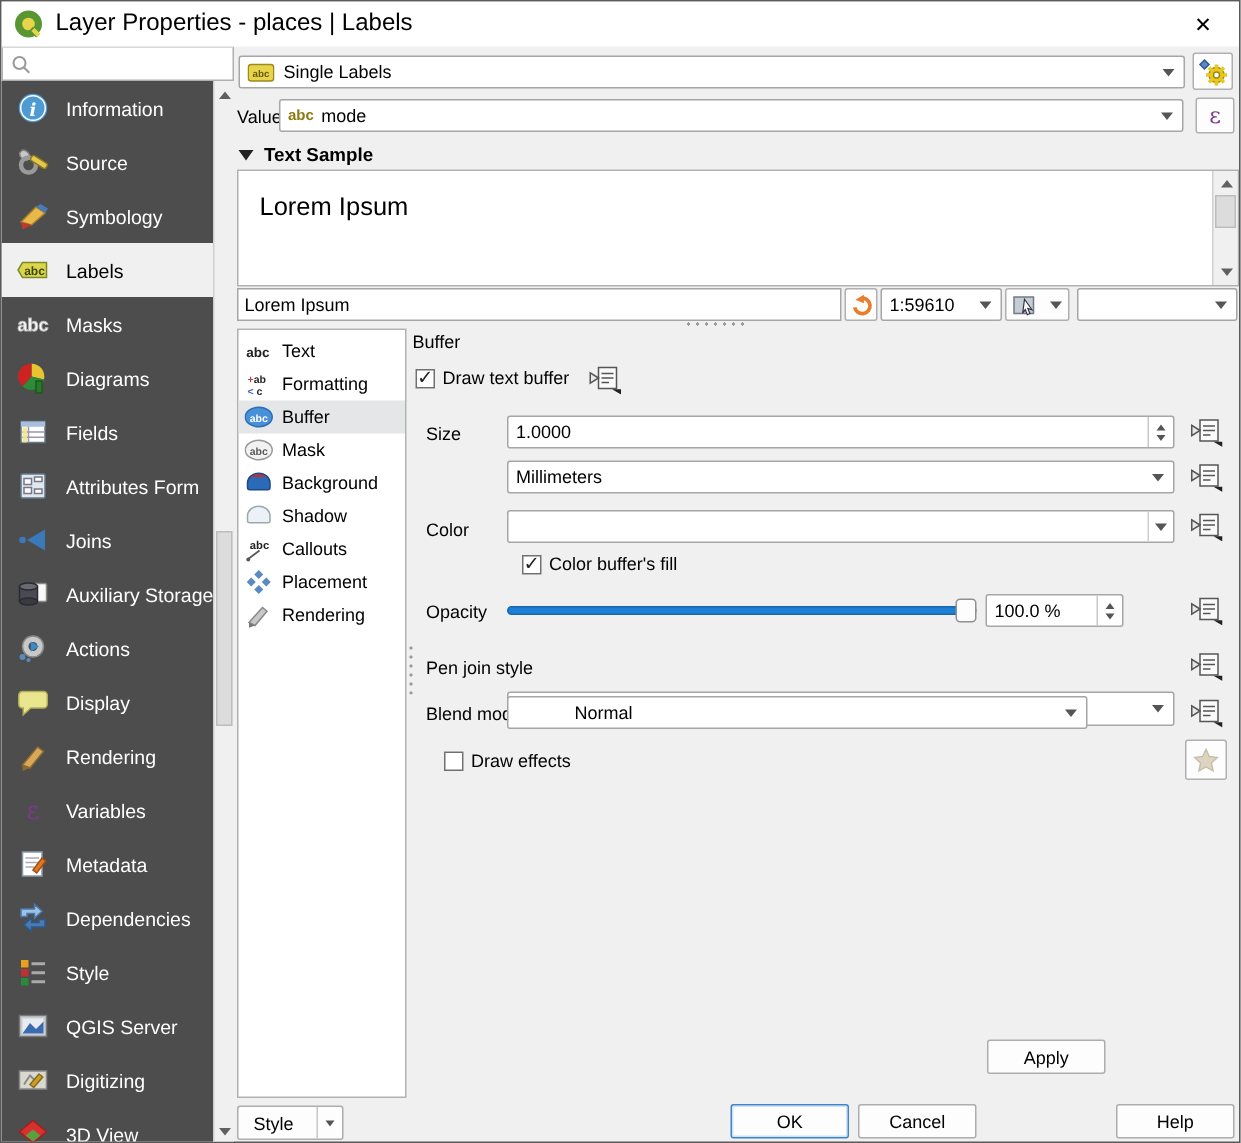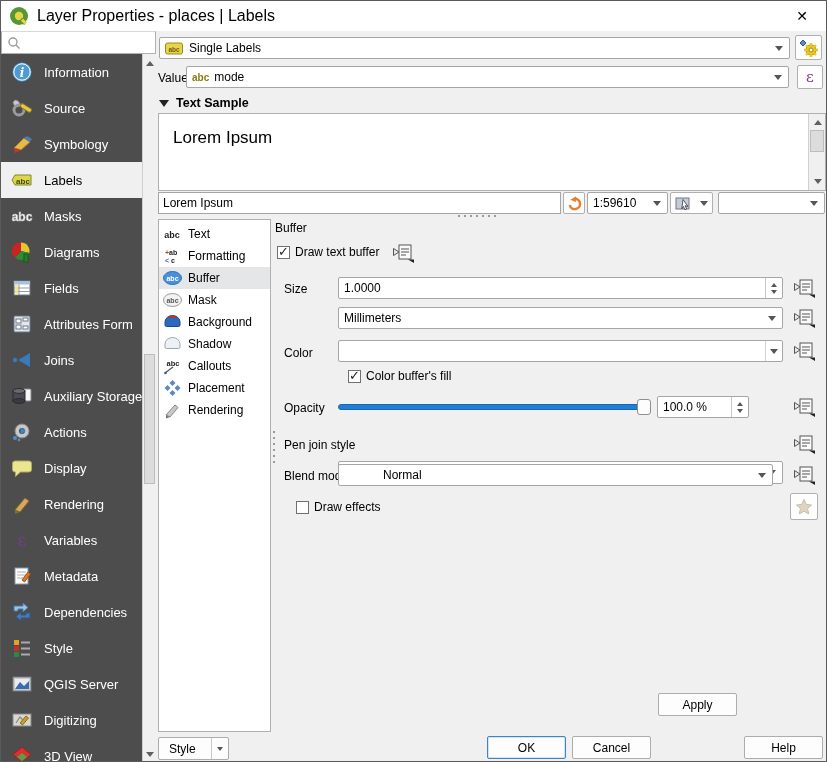--- a/index.html
+++ b/index.html
@@ -582,21 +582,21 @@
         <rect x="7" y="2" width="12" height="14" fill="#fafafa" stroke="#555"></rect>
         <line x1="9" y1="6" x2="17" y2="6" stroke="#555"></line>
         <line x1="9" y1="9" x2="17" y2="9" stroke="#555"></line>
         <line x1="9" y1="12" x2="14" y2="12" stroke="#555"></line>
         <path d="M7 9 L1.5 5.5 V12.5 Z" fill="#e8e8e8" stroke="#555"></path>
         <path d="M16 16.5 L22 16.5 L22 20 Z" fill="#222"></path>
       </svg>
   </div>
 
   <span class="label" style="left:283px;top:468px;">Blend mode</span>
-  <div class="combo" style="left:337px;top:463px;width:435px;padding-left:44px;">
+  <div class="combo" style="left:337px;top:463px;width:387px;padding-left:44px;">
     <span>Normal</span>
     <span class="arrow"></span>
   </div>
   <div class="dd-btn" style="left:790px;top:463px;">
     <svg width="22" height="20" viewBox="0 0 22 20">
         <rect x="7" y="2" width="12" height="14" fill="#fafafa" stroke="#555"></rect>
         <line x1="9" y1="6" x2="17" y2="6" stroke="#555"></line>
         <line x1="9" y1="9" x2="17" y2="9" stroke="#555"></line>
         <line x1="9" y1="12" x2="14" y2="12" stroke="#555"></line>
         <path d="M7 9 L1.5 5.5 V12.5 Z" fill="#e8e8e8" stroke="#555"></path>

